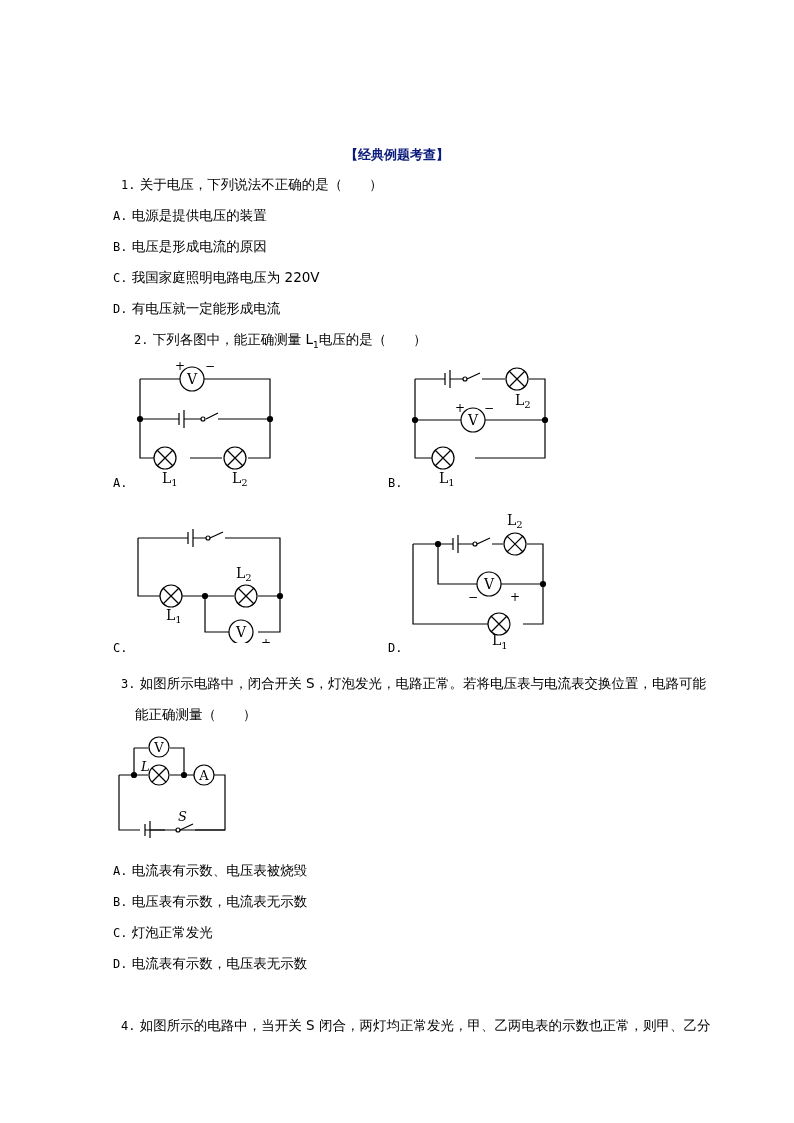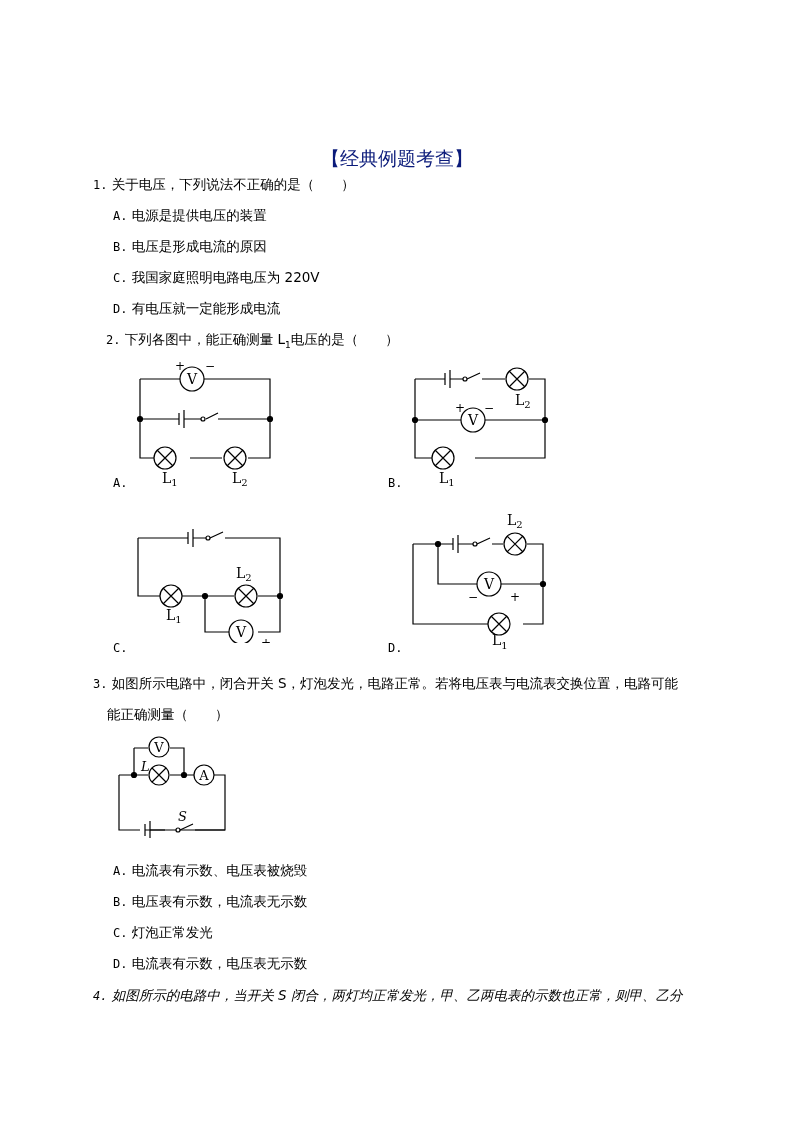--- a/index.html
+++ b/index.html
@@ -1,20 +1,20 @@
 <!DOCTYPE html>
 <html><head>
 <meta charset="utf-8">
 <style>
   html, body { margin: 0; padding: 0; background: #ffffff; }
   body { width: 794px; height: 1123px; position: relative; overflow: hidden;
          font-family: "DejaVu Sans", sans-serif; color: #000; }
   .abs { position: absolute; }
-  .title { left: 0; width: 794px; top: 146px; text-align: center; font-size: 19px; color: #0a1a7a; font-weight: normal; }
-  .q { font-size: 13.5px; line-height: 18px; white-space: nowrap; }
+  .title { left: 0; width: 794px; top: 146px; text-align: center; font-size: 13px; color: #0a1a7a; font-weight: bold; }
+  .q { font-size: 13.5px; line-height: 18px; white-space: nowrap; margin-left: 28px; }
   .opt { font-size: 13.5px; line-height: 18px; white-space: nowrap; text-align: center; }
   .mono { font-family: "DejaVu Sans Mono", monospace; font-size: 12px; }
   .lbl { font-family: "DejaVu Sans Mono", monospace; font-size: 12px; }
   svg text { font-family: "DejaVu Serif", serif; }
 </style>
 </head>
 <body>
 
 <div class="abs title">【经典例题考查】</div>
 
@@ -154,16 +154,16 @@
 </div>
 <div class="abs opt" style="left:113px; top:923px;">
   <span class="mono">C.</span>
   <span>灯泡正常发光</span>
 </div>
 <div class="abs opt" style="left:113px; top:954px;">
   <span class="mono">D.</span>
   <span>电流表有示数，电压表无示数</span>
 </div>
 
-<div class="abs q" style="left:93px; top:986px;font-style:italic;">
+<div class="abs q" style="left:93px; top:1016px;">
   <span class="mono">4.</span>
   <span>如图所示的电路中，当开关 S 闭合，两灯均正常发光，甲、乙两电表的示数也正常，则甲、乙分</span>
 </div>
 
 </body></html>

